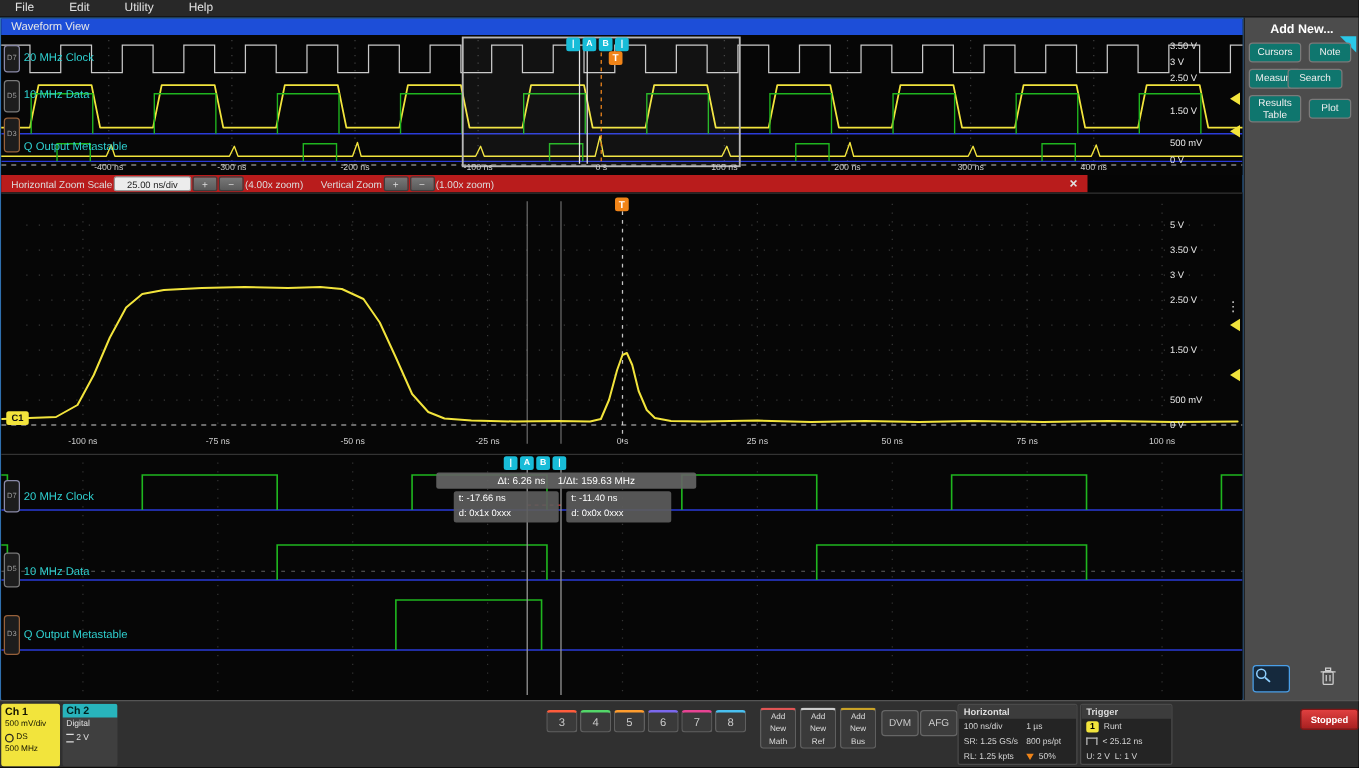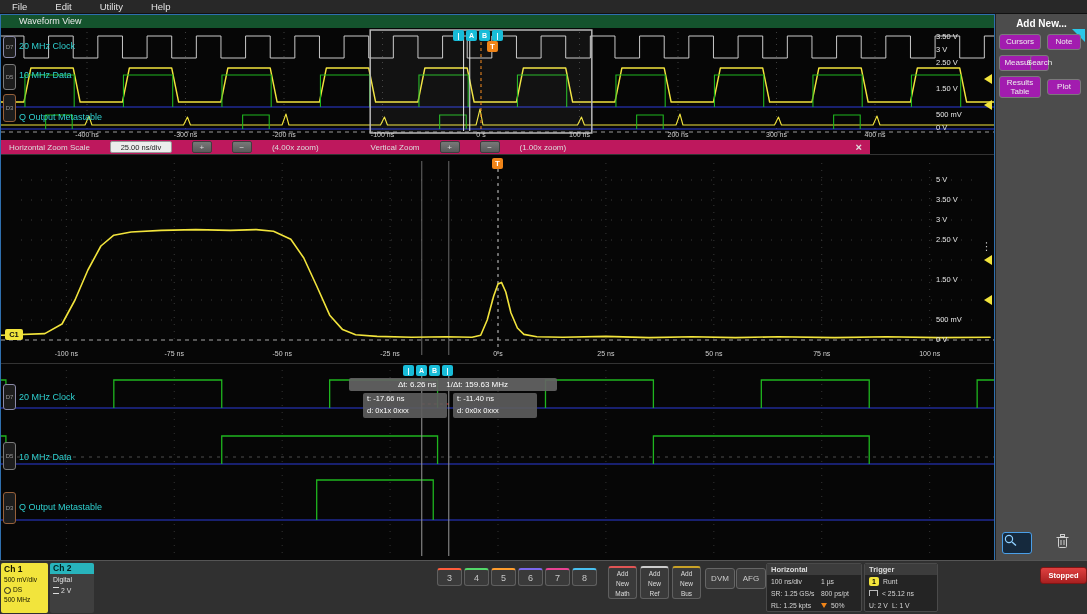--- a/index.html
+++ b/index.html
@@ -2,23 +2,23 @@
 <html><head>
 <meta charset="utf-8">
 <style>
   html,body{margin:0;padding:0}
   body{width:1087px;height:614px;background:#000;font-family:"Liberation Sans",sans-serif;position:relative;overflow:hidden}
   
   #menubar{position:absolute;left:0;top:0;width:1087px;height:14px;background:#282828;display:flex;align-items:center;gap:28px;padding-left:12px;box-sizing:border-box;border-bottom:1px solid #111}
   #menubar span{color:#e2e2e2;font-size:9.5px;cursor:default}
   
   #wv{position:absolute;left:0;top:14px;width:995px;height:546px;background:#050505;border:1px solid #2f6fae;box-sizing:border-box}
-  #wv-header{position:absolute;left:0;top:0;width:100%;height:13px;background:#14532d;color:#e8e8e8;font-size:9px;line-height:13px;padding-left:18px;box-sizing:border-box}
+  #wv-header{position:absolute;left:0;top:0;width:100%;height:13px;background:#1d4ed8;color:#e8e8e8;font-size:9px;line-height:13px;padding-left:8px;box-sizing:border-box}
   #overview{position:absolute;left:0;top:13px;width:993px;height:112px;background:#060606}
-  #zoombar{position:absolute;left:0;top:125px;width:869px;height:14px;background:#be185d;display:flex;align-items:center;gap:20px;padding-left:8px;box-sizing:border-box;color:#ddd;font-size:8px}
+  #zoombar{position:absolute;left:0;top:125px;width:869px;height:14px;background:#b91c1c;display:flex;align-items:center;gap:1px;padding-left:8px;box-sizing:border-box;color:#ddd;font-size:8px}
   #midview{position:absolute;left:0;top:139px;width:993px;height:209px;background:#060606;border-top:1px solid #333}
   #digiview{position:absolute;left:0;top:348px;width:993px;height:196px;background:#060606;border-top:1px solid #333}
   .layer{position:absolute;left:0;top:0;right:0;bottom:0}
   svg{position:absolute;left:0;top:0}
   
   .tick{position:absolute;width:34px;text-align:center;color:#d0d0d0;font-size:7px}
   .vlab{position:absolute;width:46px;text-align:left;color:#e6e6e6;font-size:7.5px}
   .chlab{position:absolute;left:18px;color:#2fd0d0;font-size:9px;font-weight:normal;white-space:nowrap}
   .chtab{position:absolute;left:2px;width:11px;background:#1d1d1d;border:1px solid #777;border-radius:3px;color:#999;font-size:6px;display:flex;align-items:center;justify-content:center}
   .cursrow{position:absolute;display:flex;gap:2px}
@@ -30,21 +30,21 @@
   
   .zval{width:60px;height:10px;background:#ececec;border:1px solid #999;border-radius:2px;color:#222;font-size:7.5px;display:flex;align-items:center;justify-content:center}
   .zbtn{width:18px;height:10px;background:linear-gradient(#787878,#5a5a5a);border:1px solid #3e3e3e;border-radius:2px;color:#ddd;font-size:8px;display:flex;align-items:center;justify-content:center}
   .zclose{position:absolute;right:8px;top:1px;color:#e0e0e0;font-size:11px;font-weight:bold}
   
   .dtbox{position:absolute;background:rgba(100,100,100,.92);border-radius:2px;color:#fff;font-size:8px;display:flex;gap:10px;align-items:center;justify-content:center}
   .cbox{position:absolute;background:rgba(92,92,92,.92);border-radius:2px;color:#fff;font-size:7.5px;line-height:12px;padding-left:4px;box-sizing:border-box}
   
   #sidebar{position:absolute;left:995px;top:14px;width:92px;height:546px;background:#4c4c4c;border-left:1px solid #222;box-sizing:border-box}
   .sb-title{position:absolute;left:0;top:4px;width:100%;text-align:center;color:#fff;font-size:10px;font-weight:bold}
-  .sbtn{position:absolute;background:#a21caf;border:1px solid #7a7a7a;border-radius:3px;color:#eee;font-size:8px;display:flex;align-items:center;justify-content:center;text-align:center;line-height:1.15;box-sizing:border-box}
+  .sbtn{position:absolute;background:#0f766e;border:1px solid #7a7a7a;border-radius:3px;color:#eee;font-size:8px;display:flex;align-items:center;justify-content:center;text-align:center;line-height:1.15;box-sizing:border-box}
   .flag{position:absolute;right:2px;top:15px;width:0;height:0;border-top:13px solid #2ac8e8;border-left:13px solid transparent}
   #zoomtool{position:absolute;left:6px;top:518px;width:28px;height:20px;background:#15293d;border:1px solid #4a9fe8;border-radius:3px;display:flex;align-items:center;justify-content:center}
   #trash{position:absolute;right:8px;top:519px;width:24px;height:20px;display:flex;align-items:center;justify-content:center}
   
   #bottombar{position:absolute;left:0;top:560px;width:1087px;height:54px;background:#303030;border-top:1px solid #555;box-sizing:border-box}
   #ch1{position:absolute;left:1px;top:2px;width:47px;height:50px;background:#f2e43c;border-radius:2px;color:#151500;padding:1px 0 0 3px;box-sizing:border-box}
   #ch1 .t{font-size:8.5px;font-weight:bold;line-height:11px}
   #ch1 .r{font-size:6.6px;line-height:10px;display:flex;align-items:center}
   #ch2{position:absolute;left:50px;top:2px;width:44px;height:50px;background:#3f3f3f;border-radius:2px;overflow:hidden}
   #ch2 .hd{height:11px;background:#28b4bc;color:#00211f;font-size:8.5px;font-weight:bold;padding-left:3px;line-height:11px}
@@ -272,21 +272,21 @@
       </div>
   </div>
 </div>
 
 <div id="sidebar">
   <div class="sb-title">Add New...</div>
   <span class="flag"></span>
   <div class="sbtn" style="left:3px;top:20px;width:42px;height:16px">Cursors</div>
   <div class="sbtn" style="left:51px;top:20px;width:34px;height:16px">Note</div>
   <div class="sbtn" style="left:3px;top:41px;width:42px;height:16px">Measure</div>
-  <div class="sbtn" style="left:34px;top:41px;width:19px;height:16px">Search</div>
+  <div class="sbtn" style="left:34px;top:41px;width:44px;height:16px">Search</div>
   <div class="sbtn" style="left:3px;top:62px;width:42px;height:22px">Results Table</div>
   <div class="sbtn" style="left:51px;top:65px;width:34px;height:16px">Plot</div>
   <div id="zoomtool">
     <svg width="16" height="14">
       <circle cx="6" cy="6" r="3.6" stroke="#8fd0ff" fill="none" stroke-width="1.2"></circle>
       <line x1="9" y1="9" x2="13" y2="12.5" stroke="#8fd0ff" stroke-width="1.4"></line>
     </svg>
   </div>
   <div id="trash">
     <svg width="15" height="16">

